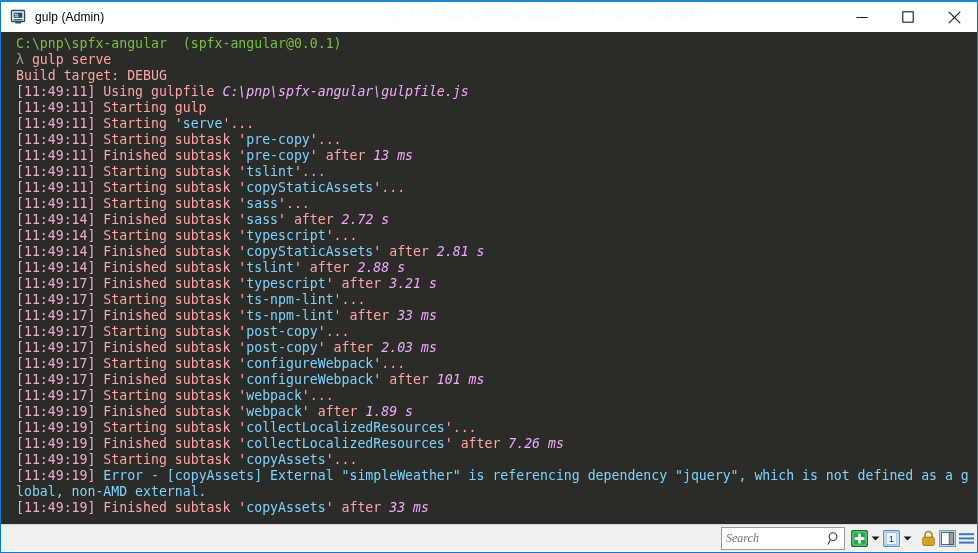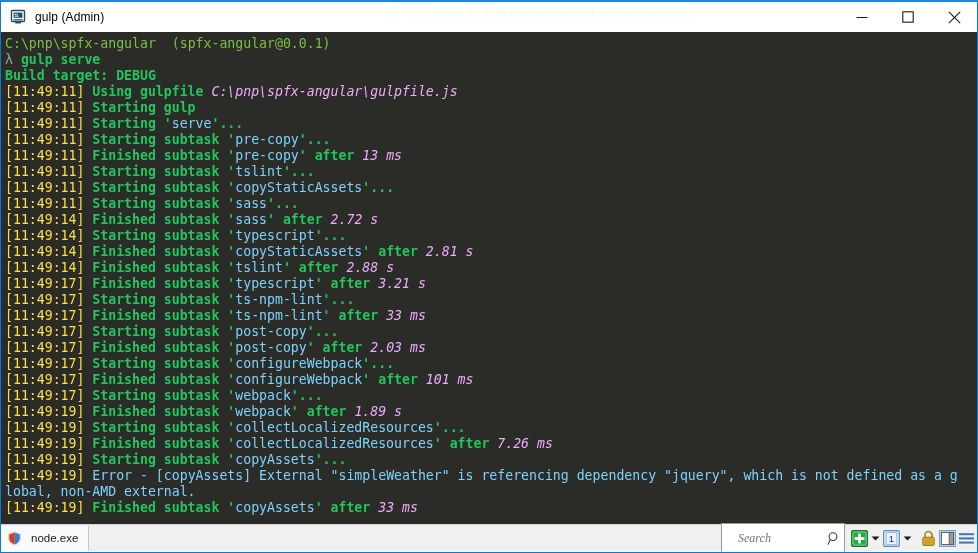--- a/index.html
+++ b/index.html
@@ -93,26 +93,26 @@
     background: #2b2b28;
     overflow: hidden;
     padding: 4px 0 0 0;
     box-sizing: border-box;
   }
   .term-lines {
     font-family: "DejaVu Sans Mono", "Liberation Mono", monospace;
     font-size: 13.2px;
     line-height: 16px;
     white-space: pre;
-    padding-left: 4px;
+    padding-left: 15px;
   }
   .tline { height: 16px; white-space: pre; }
   .c-green   { color: #7bc043; }
-  .c-white   { color: #22c55e; font-weight: bold; }
-  .c-gray    { color: #fde047; }
+  .c-white   { color: #fca5a5; }
+  .c-gray    { color: #f9a8d4; }
   .c-cyan    { color: #7dd3fc; }
   .c-magenta { color: #f0abfc; font-style: italic; }
   .c-red     { color: #7dd3fc; }
   .c-dim     { color: #a0a099; }
 
   
   .statusbar {
     position: relative;
     height: 27px;
     background: #f0f0f0;
@@ -141,28 +141,27 @@
     position: absolute;
     right: 2px;
     top: 0;
     height: 27px;
     display: flex;
     align-items: center;
     gap: 2px;
   }
   .sb-search {
     width: 124px;
-    height: 31px;
+    height: 23px;
     background: #ffffff;
     border: 1px solid #9a9a9a;
     display: flex;
     align-items: center;
     box-sizing: border-box;
     margin-right: 4px;
-    padding-left: 12px;
   }
   .sb-search input {
     border: none;
     outline: none;
     flex: 1;
     font-family: "Liberation Serif", serif;
     font-style: italic;
     font-size: 12px;
     color: #555;
     background: transparent;
@@ -232,31 +231,20 @@
       </div>
     </div>
   </div>
 
   <div class="terminal">
     <div class="term-lines" id="term-lines"><div class="tline"><span class="c-green">C:\pnp\spfx-angular</span><span class="c-white">  </span><span class="c-green">(spfx-angular@0.0.1)</span></div><div class="tline"><span class="c-dim">λ</span><span class="c-white"> gulp serve</span></div><div class="tline"><span class="c-white">Build target: DEBUG</span></div><div class="tline"><span class="c-gray">[11:49:11]</span><span class="c-white"> Using gulpfile </span><span class="c-magenta">C:\pnp\spfx-angular\gulpfile.js</span></div><div class="tline"><span class="c-gray">[11:49:11]</span><span class="c-white"> Starting gulp</span></div><div class="tline"><span class="c-gray">[11:49:11]</span><span class="c-white"> Starting '</span><span class="c-cyan">serve</span><span class="c-white">'...</span></div><div class="tline"><span class="c-gray">[11:49:11]</span><span class="c-white"> Starting subtask '</span><span class="c-cyan">pre-copy</span><span class="c-white">'...</span></div><div class="tline"><span class="c-gray">[11:49:11]</span><span class="c-white"> Finished subtask '</span><span class="c-cyan">pre-copy</span><span class="c-white">' after </span><span class="c-magenta">13 ms</span></div><div class="tline"><span class="c-gray">[11:49:11]</span><span class="c-white"> Starting subtask '</span><span class="c-cyan">tslint</span><span class="c-white">'...</span></div><div class="tline"><span class="c-gray">[11:49:11]</span><span class="c-white"> Starting subtask '</span><span class="c-cyan">copyStaticAssets</span><span class="c-white">'...</span></div><div class="tline"><span class="c-gray">[11:49:11]</span><span class="c-white"> Starting subtask '</span><span class="c-cyan">sass</span><span class="c-white">'...</span></div><div class="tline"><span class="c-gray">[11:49:14]</span><span class="c-white"> Finished subtask '</span><span class="c-cyan">sass</span><span class="c-white">' after </span><span class="c-magenta">2.72 s</span></div><div class="tline"><span class="c-gray">[11:49:14]</span><span class="c-white"> Starting subtask '</span><span class="c-cyan">typescript</span><span class="c-white">'...</span></div><div class="tline"><span class="c-gray">[11:49:14]</span><span class="c-white"> Finished subtask '</span><span class="c-cyan">copyStaticAssets</span><span class="c-white">' after </span><span class="c-magenta">2.81 s</span></div><div class="tline"><span class="c-gray">[11:49:14]</span><span class="c-white"> Finished subtask '</span><span class="c-cyan">tslint</span><span class="c-white">' after </span><span class="c-magenta">2.88 s</span></div><div class="tline"><span class="c-gray">[11:49:17]</span><span class="c-white"> Finished subtask '</span><span class="c-cyan">typescript</span><span class="c-white">' after </span><span class="c-magenta">3.21 s</span></div><div class="tline"><span class="c-gray">[11:49:17]</span><span class="c-white"> Starting subtask '</span><span class="c-cyan">ts-npm-lint</span><span class="c-white">'...</span></div><div class="tline"><span class="c-gray">[11:49:17]</span><span class="c-white"> Finished subtask '</span><span class="c-cyan">ts-npm-lint</span><span class="c-white">' after </span><span class="c-magenta">33 ms</span></div><div class="tline"><span class="c-gray">[11:49:17]</span><span class="c-white"> Starting subtask '</span><span class="c-cyan">post-copy</span><span class="c-white">'...</span></div><div class="tline"><span class="c-gray">[11:49:17]</span><span class="c-white"> Finished subtask '</span><span class="c-cyan">post-copy</span><span class="c-white">' after </span><span class="c-magenta">2.03 ms</span></div><div class="tline"><span class="c-gray">[11:49:17]</span><span class="c-white"> Starting subtask '</span><span class="c-cyan">configureWebpack</span><span class="c-white">'...</span></div><div class="tline"><span class="c-gray">[11:49:17]</span><span class="c-white"> Finished subtask '</span><span class="c-cyan">configureWebpack</span><span class="c-white">' after </span><span class="c-magenta">101 ms</span></div><div class="tline"><span class="c-gray">[11:49:17]</span><span class="c-white"> Starting subtask '</span><span class="c-cyan">webpack</span><span class="c-white">'...</span></div><div class="tline"><span class="c-gray">[11:49:19]</span><span class="c-white"> Finished subtask '</span><span class="c-cyan">webpack</span><span class="c-white">' after </span><span class="c-magenta">1.89 s</span></div><div class="tline"><span class="c-gray">[11:49:19]</span><span class="c-white"> Starting subtask '</span><span class="c-cyan">collectLocalizedResources</span><span class="c-white">'...</span></div><div class="tline"><span class="c-gray">[11:49:19]</span><span class="c-white"> Finished subtask '</span><span class="c-cyan">collectLocalizedResources</span><span class="c-white">' after </span><span class="c-magenta">7.26 ms</span></div><div class="tline"><span class="c-gray">[11:49:19]</span><span class="c-white"> Starting subtask '</span><span class="c-cyan">copyAssets</span><span class="c-white">'...</span></div><div class="tline"><span class="c-gray">[11:49:19]</span><span class="c-red"> Error - [</span><span class="c-cyan">copyAssets</span><span class="c-red">] External "simpleWeather" is referencing dependency "jquery", which is not defined as a g</span></div><div class="tline"><span class="c-red">lobal, non-AMD external.</span></div><div class="tline"><span class="c-gray">[11:49:19]</span><span class="c-white"> Finished subtask '</span><span class="c-cyan">copyAssets</span><span class="c-white">' after </span><span class="c-magenta">33 ms</span></div></div>
   </div>
 
   <div class="statusbar">
 
-    <div class="sb-proc">
-      <span class="sb-shield">
-        <svg width="15" height="15" viewBox="0 0 16 16">
-          <path d="M8 1 L14.2 3.1 V7.6 C14.2 11.2 11.4 13.8 8 15 C4.6 13.8 1.8 11.2 1.8 7.6 V3.1 Z" fill="#f5c93f" stroke="#9a7714" stroke-width="0.8"></path>
-          <path d="M8 1 L14.2 3.1 V7.6 C14.2 11.2 11.4 13.8 8 15 Z" fill="#2f7fd4"></path>
-          <path d="M8 1 L1.8 3.1 V7.6 C1.8 11.2 4.6 13.8 8 15 Z" fill="#d83a2b"></path>
-          <path d="M8 1 L14.2 3.1 V7.6 C14.2 11.2 11.4 13.8 8 15 C4.6 13.8 1.8 11.2 1.8 7.6 V3.1 Z" fill="none" stroke="#e8e8e8" stroke-width="1.1"></path>
-        </svg>
-      </span>
-      <span class="sb-proc-label">node.exe</span>
-    </div>
 
     <div class="sb-right">
 
       <div class="sb-search">
         <input type="text" placeholder="Search" style="">
         <span class="sb-magnifier">
           <svg width="14" height="15" viewBox="0 0 14 15">
             <circle cx="6" cy="5.6" r="3.9" fill="none" stroke="#3a3a3a" stroke-width="1.1"></circle>
             <line x1="3.2" y1="8.6" x2="1" y2="13.6" stroke="#3a3a3a" stroke-width="1.1"></line>
           </svg>

